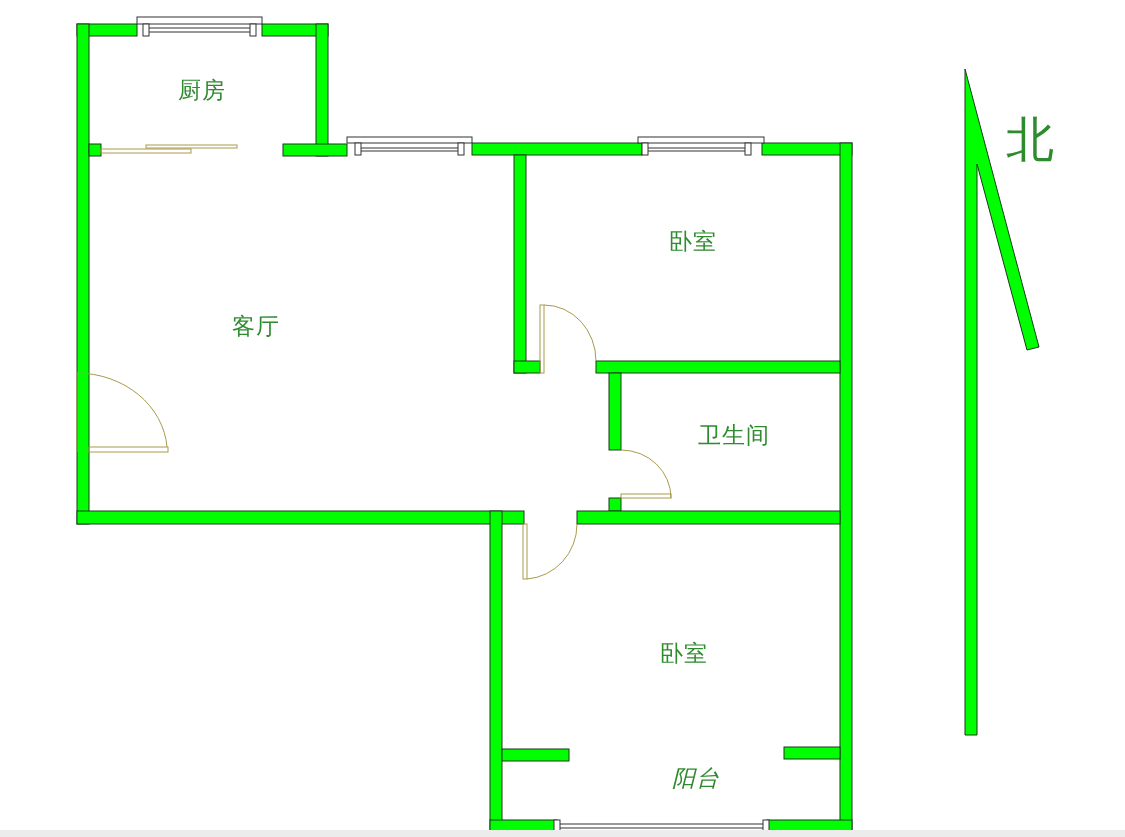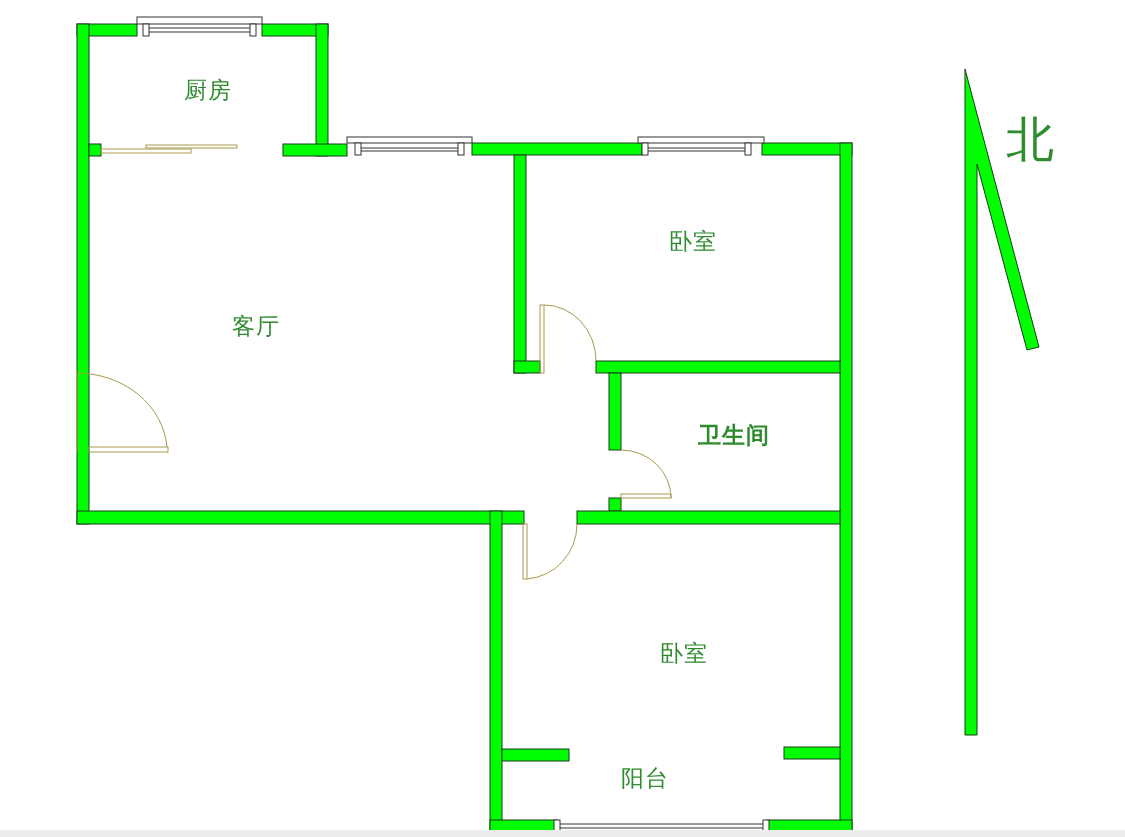--- a/index.html
+++ b/index.html
@@ -90,23 +90,23 @@
 
       <rect x="523" y="524" width="4" height="55"></rect>
       <path d="M577 524 A 54 55 0 0 1 527 579"></path>
     </g>
 
     <g fill="#00ff00" stroke="#1a3a1a" stroke-width="1">
       <polygon points="965,69 1039,347 1027,350 977,164 977,735 965,735"></polygon>
     </g>
   </svg>
 
-  <div class="room-label" style="left:208px; top:90px;">厨房</div>
+  <div class="room-label" style="left:202px; top:90px;">厨房</div>
   <div class="room-label" style="left:256px; top:326px;">客厅</div>
   <div class="room-label" style="left:693px; top:241px;">卧室</div>
-  <div class="room-label" style="left:734px; top:435px;font-weight:bold;">卫生间</div>
+  <div class="room-label" style="left:734px; top:435px;">卫生间</div>
   <div class="room-label" style="left:684px; top:653px;">卧室</div>
-  <div class="room-label" style="left:645px; top:778px;">阳台</div>
+  <div class="room-label" style="left:696px; top:778px;font-style:italic;">阳台</div>
 
   <div class="north-label" style="left:1030px; top:140px;">北</div>
 
   <div id="bottom-strip"></div>
 </div>
 
 </body></html>

